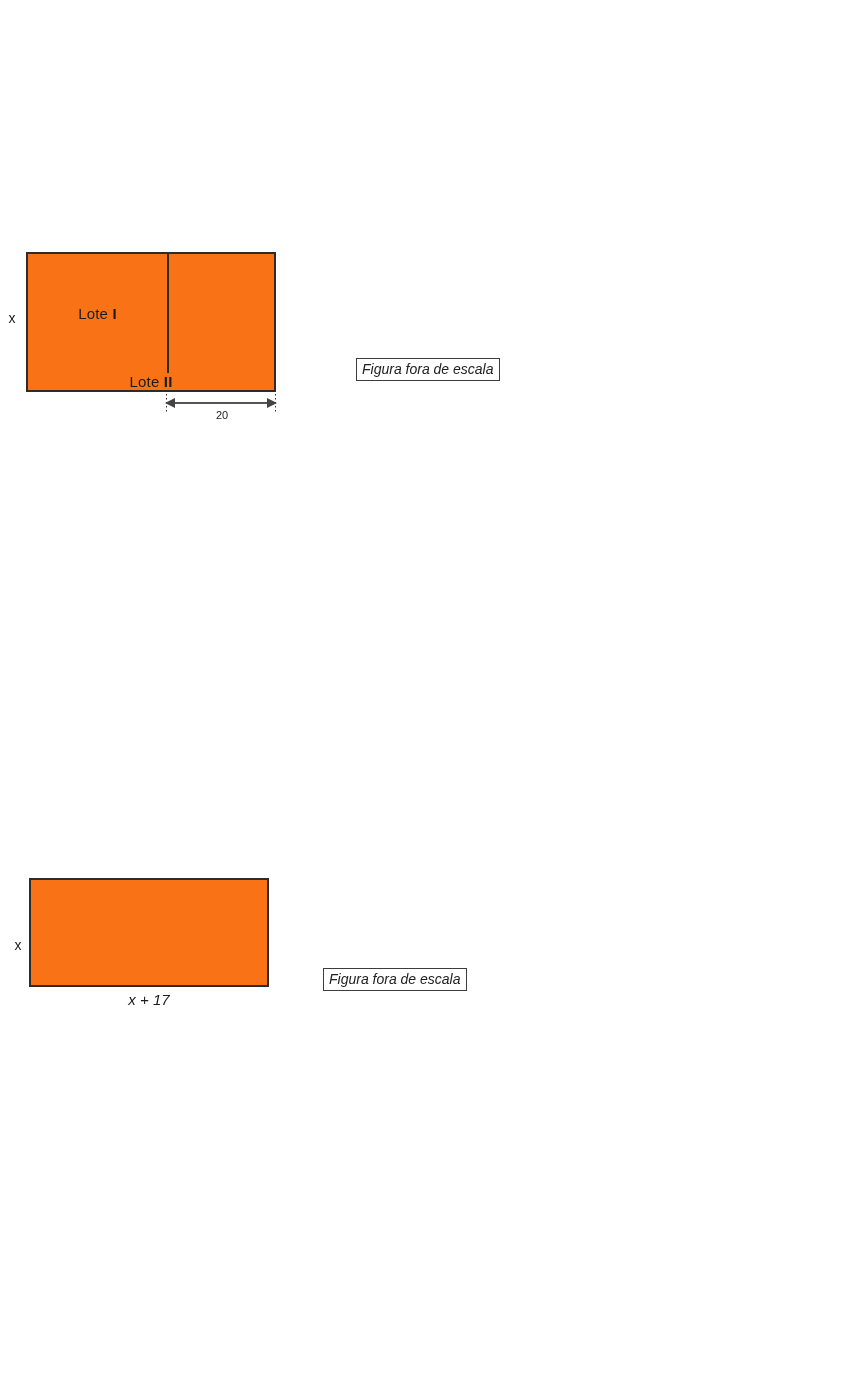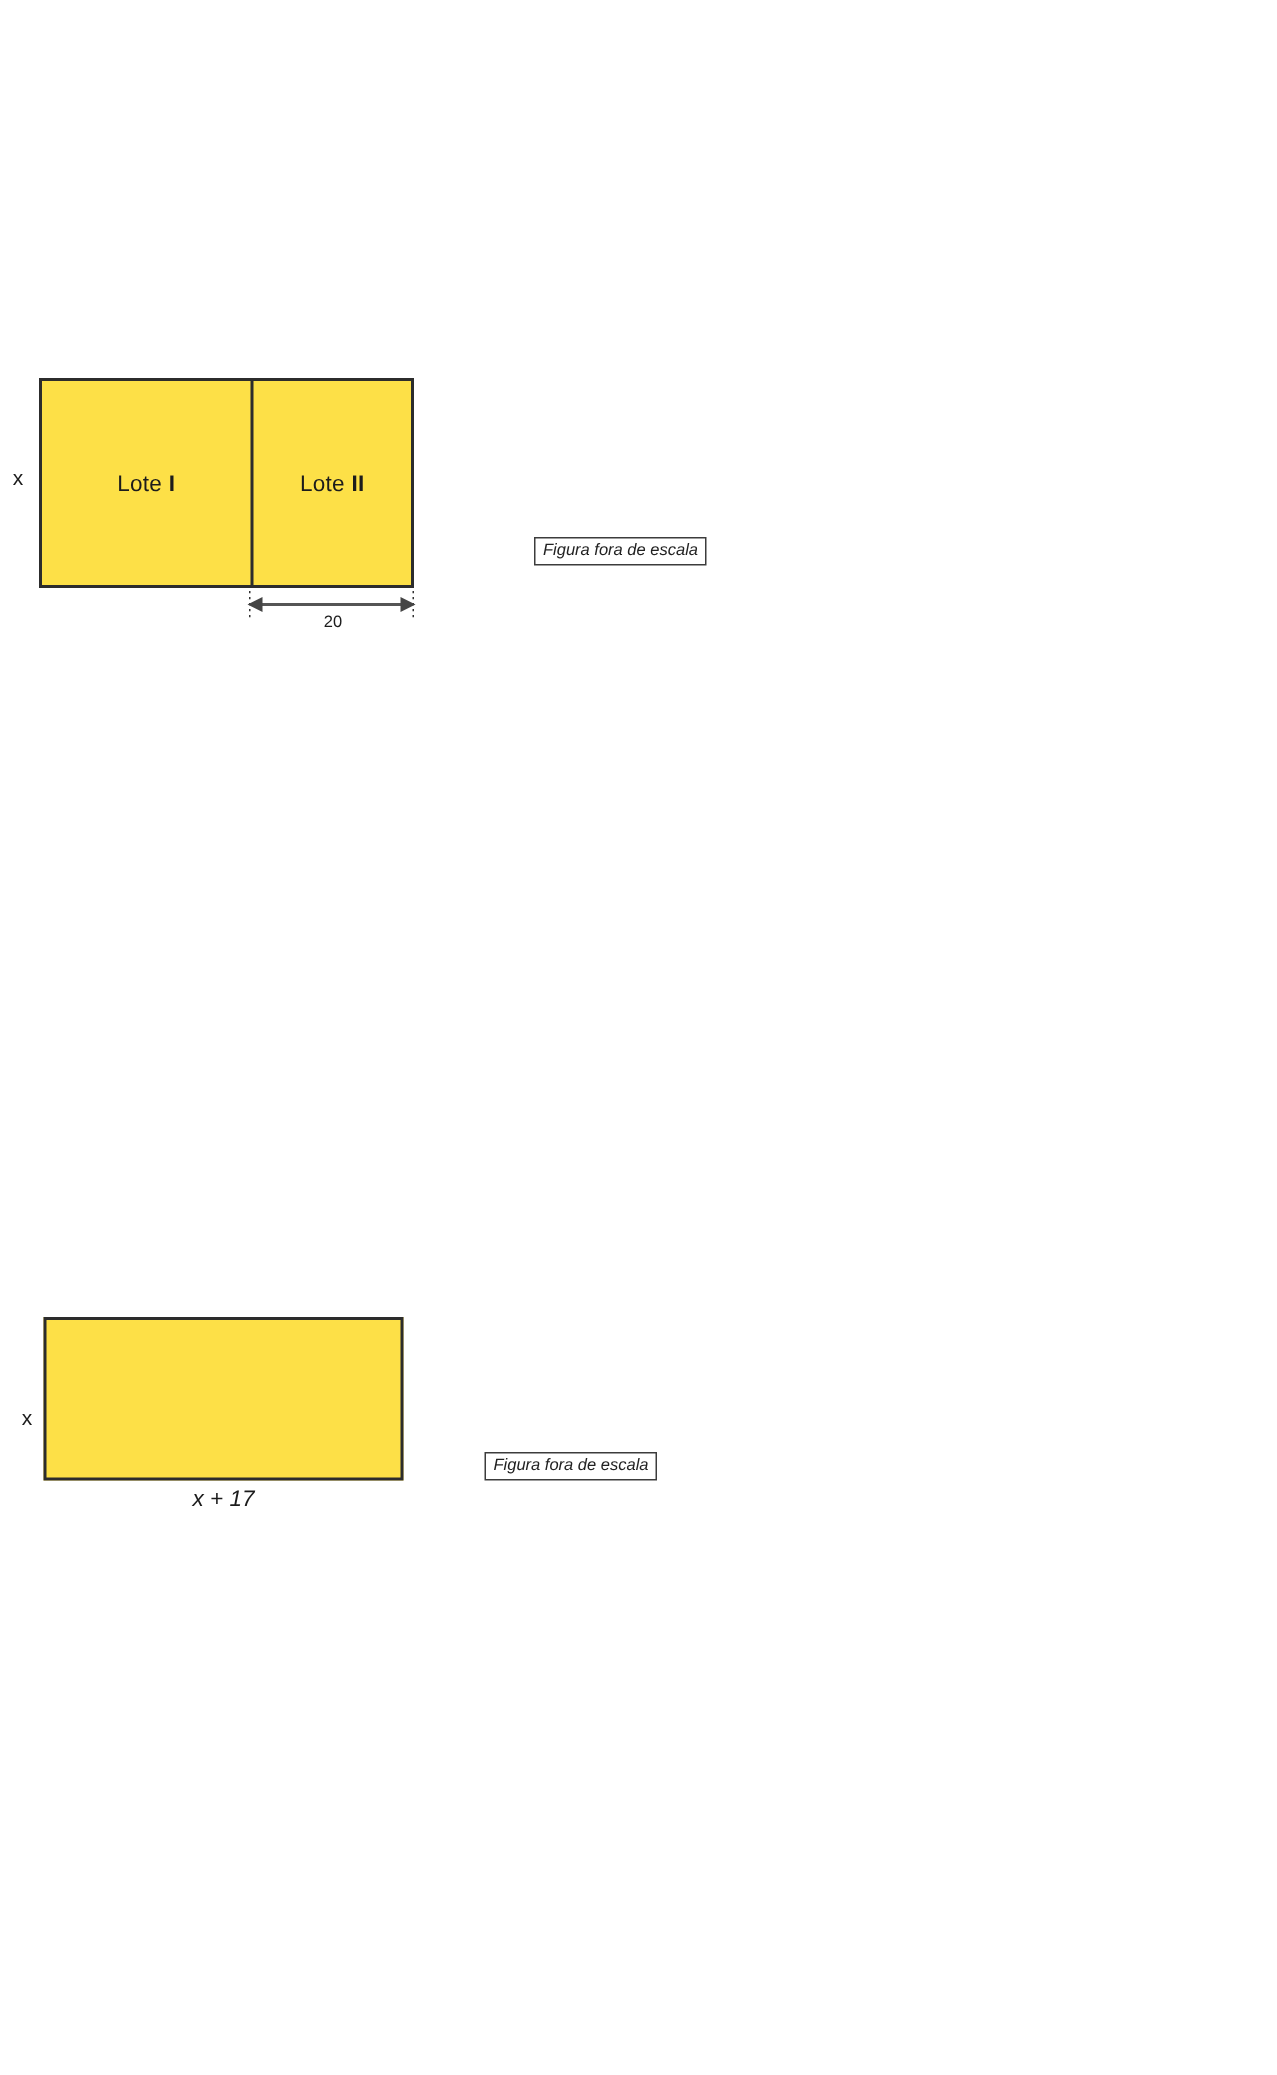--- a/index.html
+++ b/index.html
@@ -10,21 +10,22 @@
     width: 851px;
     height: 1383px;
     background: #ffffff;
     overflow: hidden;
   }
 
   
   .rect {
     position: absolute;
     border: 2px solid #2c2c2c;
-    background: #fde047;
+    background: #f97316;
+    flex-direction: column;
   }
   .rect1 { left: 26px; top: 252px; width: 250px; height: 140px; display: flex; }
   .rect2 { left: 29px; top: 878px; width: 240px; height: 109px; }
 
   .cell {
     display: flex;
     align-items: center;
     justify-content: center;
     height: 100%;
   }
@@ -64,21 +65,21 @@
     text-align: center;
     font-size: 15px;
     color: #1c1c1c;
     font-style: italic;
   }
 
   .note-box {
     position: absolute;
     border: 1px solid #3c3c3c;
     padding: 2px 5px 3px 5px;
-    font-size: 11px;
+    font-size: 14px;
     font-style: italic;
     color: #222222;
     background: #ffffff;
     white-space: nowrap;
   }
   .note1 { left: 356px; top: 358px; }
   .note2 { left: 323px; top: 968px; }
 </style>
 </head>
 <body>

